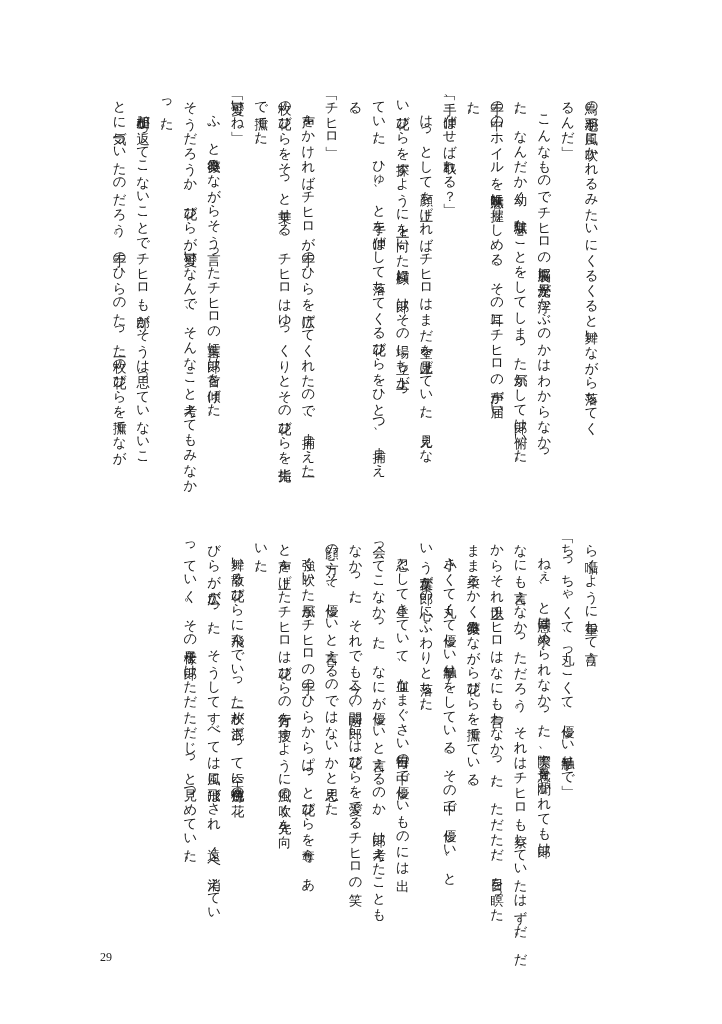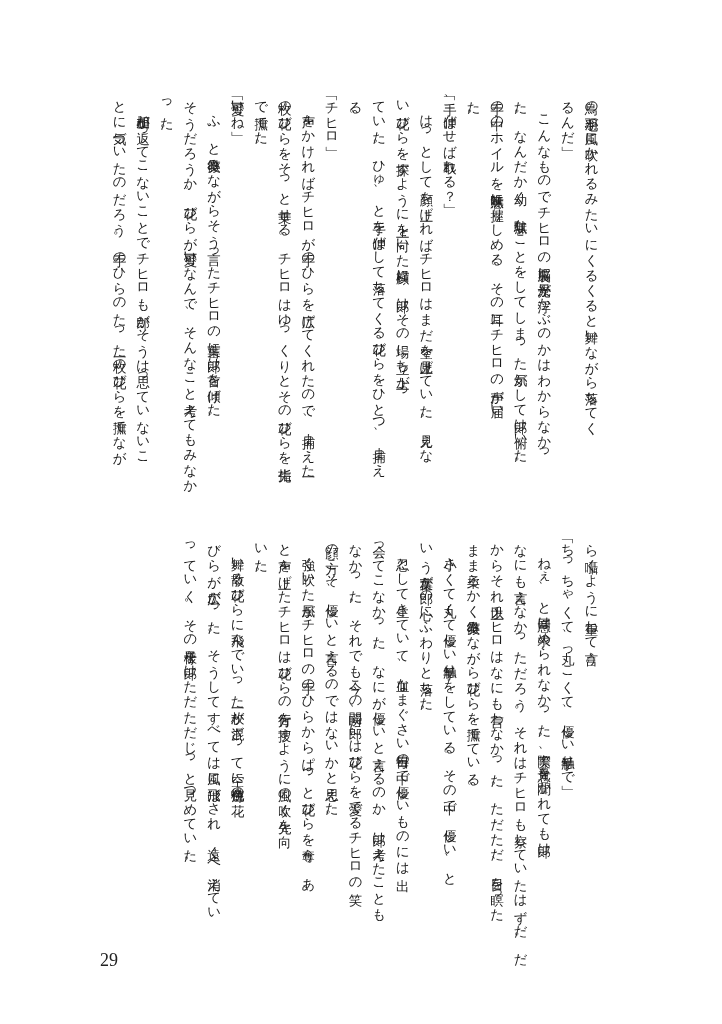--- a/index.html
+++ b/index.html
@@ -31,21 +31,21 @@
     .col {
       white-space: pre;
       margin: 0;
       padding: 0;
     }
     .page-num {
       position: absolute;
       left: 100px;
       top: 950px;
       font-family: "Liberation Serif", "DejaVu Serif", serif;
-      font-size: 18px;
+      font-size: 12px;
       color: #222;
     }
   </style>
 </head>
 <body>
 
 <div class="text-block upper">
   <div class="col">鳥の羽毛が風に吹かれるみたいにくるくると舞いながら落ちてく</div>
   <div class="col">るんだ」</div>
   <div class="col">　こんなものでチヒロの脳裏に光景が浮かぶのかはわからなかっ</div>

